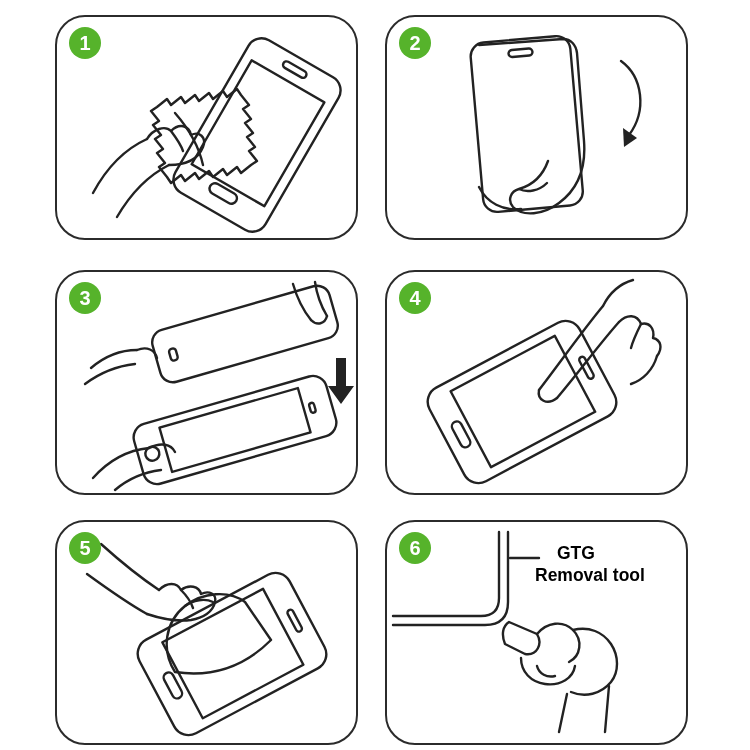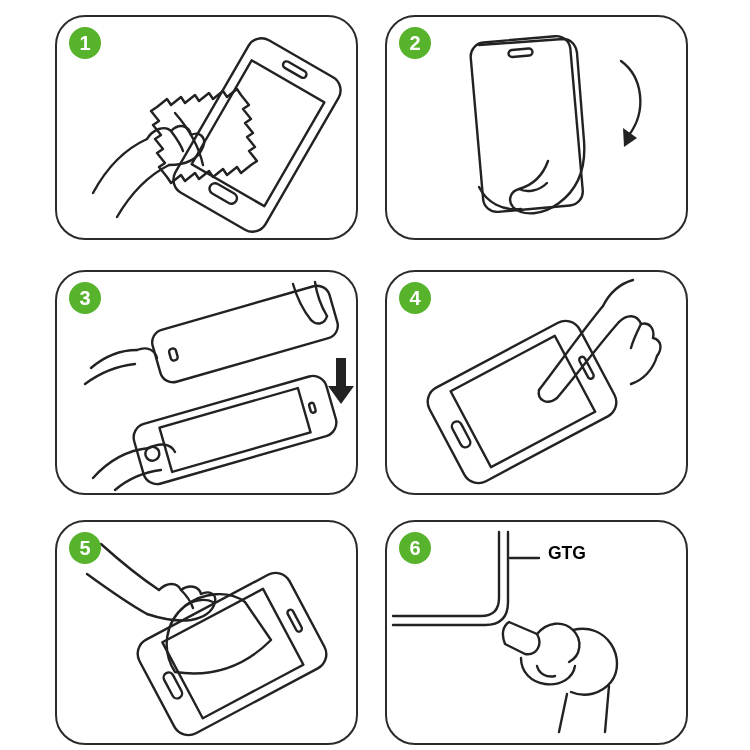--- a/index.html
+++ b/index.html
@@ -17,21 +17,21 @@
     background:var(--badge-green,#56b32b);color:#fff;font-weight:bold;font-size:20px;
     display:flex;align-items:center;justify-content:center;z-index:2;
   }
   .art{position:absolute;left:0;top:0;}
   .art *{stroke:var(--line-color,#222);fill:none;stroke-width:2.4;stroke-linecap:round;stroke-linejoin:round;}
   .art .solid{fill:var(--line-color,#222);stroke:none;}
   .annotation{
     position:absolute;left:148px;top:20px;z-index:2;color:#000;
     font-weight:bold;font-size:17.5px;line-height:22px;white-space:nowrap;
   }
-  .annotation .l1{display:block;margin-left:13px;}
+  .annotation .l1{display:block;margin-left:22px;}
   .annotation .l2{display:block;}
 </style>
 </head>
 <body>
 
 <div class="sheet">
 
   <section class="panel" style="left:55px;top:15px">
     <div class="badge">1</div>
     <svg class="art" width="299" height="221" viewBox="0 0 299 221">
@@ -143,20 +143,21 @@
         <path d="M 102,68 C 110,60 120,60 124,68 C 132,62 142,64 144,72 C 152,68 160,72 158,80 C 156,90 146,96 134,98 C 118,100 102,96 90,92"></path>
         <path d="M 124,68 C 130,74 134,80 136,86"></path>
       </g>
     </svg>
   </section>
 
   <section class="panel" style="left:385px;top:520px">
     <div class="badge">6</div>
     <div class="annotation">
       <span class="l1">GTG</span>
+      <span class="l2">Removal tool</span>
     </div>
     <svg class="art" width="299" height="221" viewBox="0 0 299 221">
       <g>
         <path d="M 112,10 L 112,76 Q 112,94 94,94 L 6,94"></path>
         <path d="M 121,10 L 121,80 Q 121,103 98,103 L 6,103"></path>
       </g>
       <line x1="123" y1="36" x2="152" y2="36"></line>
       <path d="M 122,100 L 150,112 C 156,122 150,134 138,132 L 118,122 C 114,112 116,104 122,100 Z"></path>
       <g>
         <path d="M 150,112 C 160,100 176,98 186,108 C 196,118 194,134 182,140"></path>

